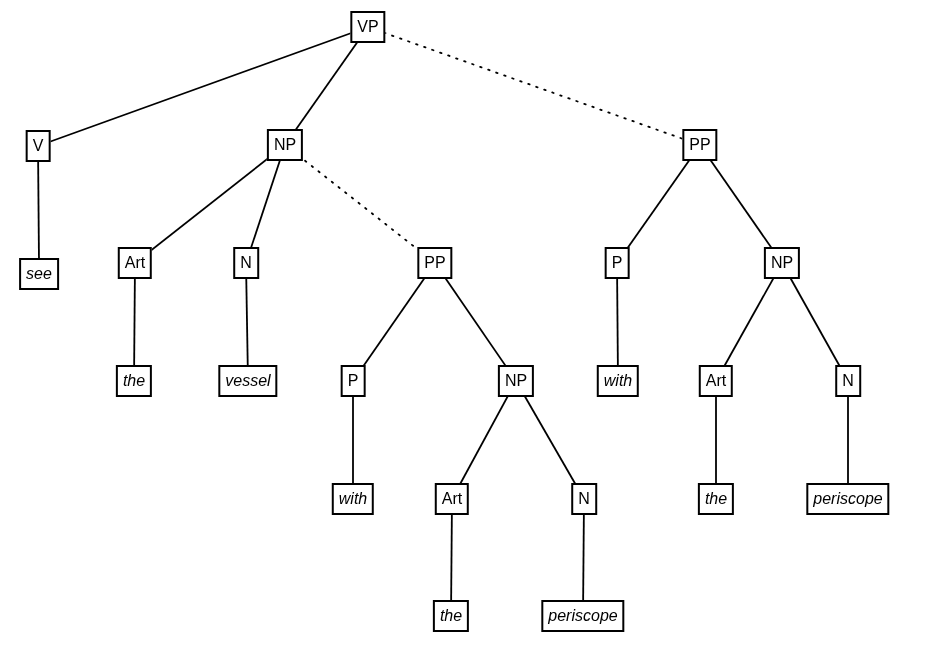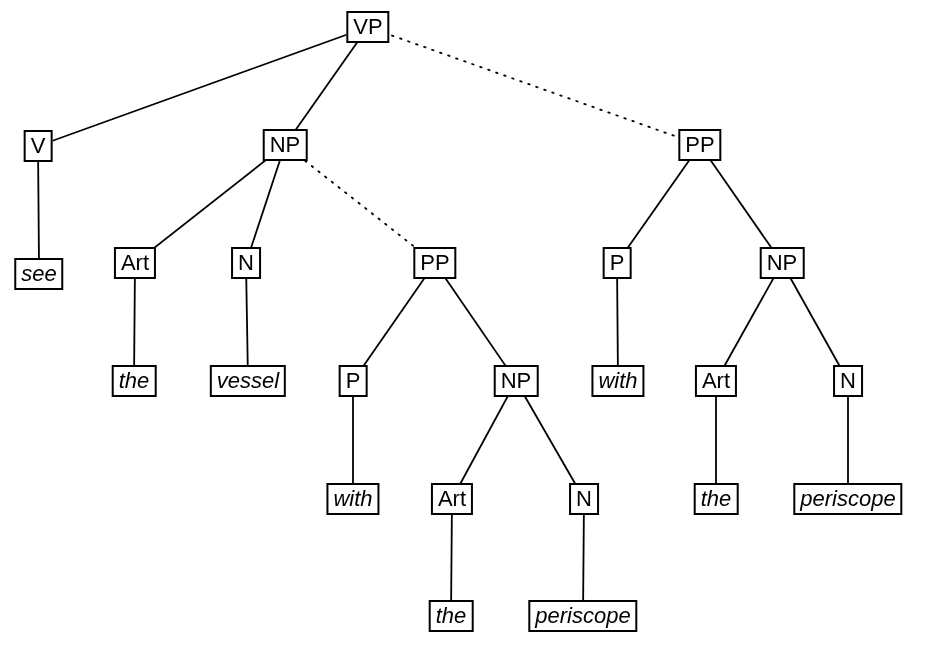--- a/index.html
+++ b/index.html
@@ -31,21 +31,21 @@
     stroke-width: 1.8;
     stroke-dasharray: 1.5 7;
     stroke-linecap: round;
   }
   .tree-node {
     position: absolute;
     transform: translate(-50%, -50%);
     background: #ffffff;
     border: 2px solid #000000;
     padding: 0 5px;
-    font-size: 22px;
+    font-size: 16px;
     line-height: 28px;
     color: #000000;
     white-space: nowrap;
     text-align: center;
   }
   .tree-node.terminal {
     font-style: italic;
   }
 </style>
 </head>

